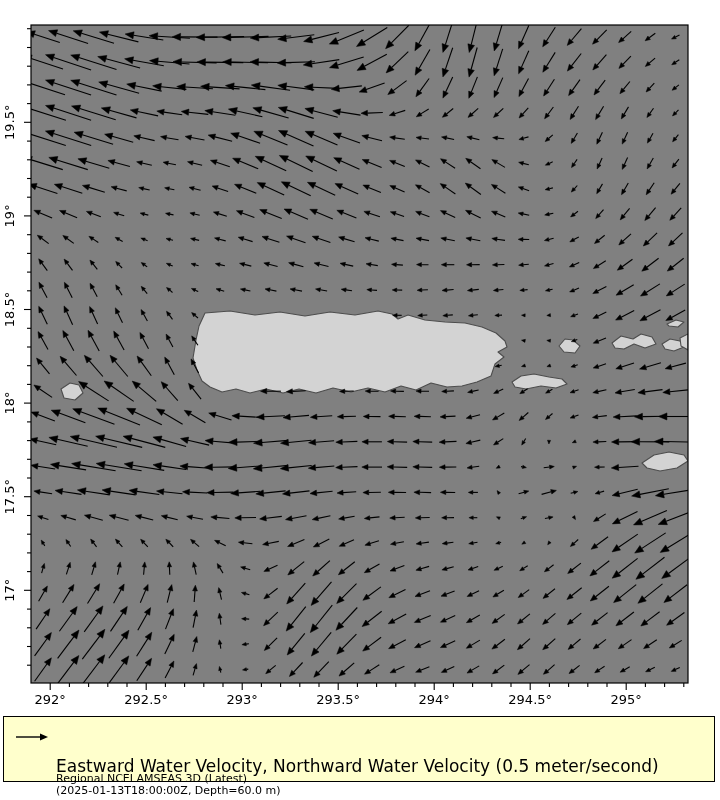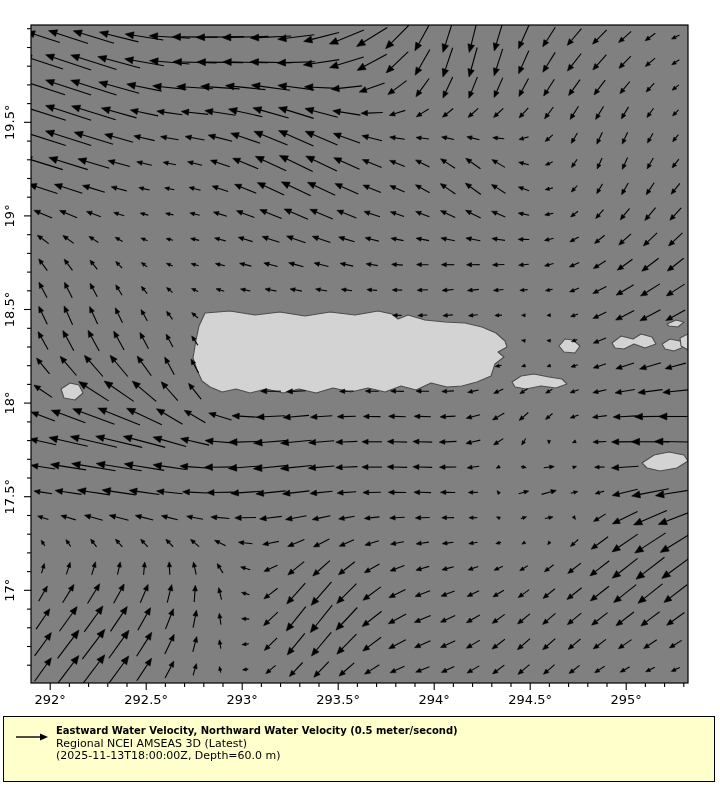--- a/index.html
+++ b/index.html
@@ -4,21 +4,21 @@
 <style>
   html,body{margin:0;padding:0;background:#ffffff;}
   body{width:720px;height:800px;position:relative;font-family:"DejaVu Sans",sans-serif;overflow:hidden;}
   #figure{position:absolute;left:0;top:0;width:720px;height:800px;background:#ffffff;}
   #map-svg{position:absolute;left:0;top:0;}
   #map-svg text{font-family:"DejaVu Sans",sans-serif;fill:#000000;}
   .legend{position:absolute;left:3px;top:716px;width:712px;height:66px;box-sizing:border-box;
           background:#ffffcc;border:1px solid #000000;display:flex;align-items:flex-start;}
   .legend-arrow{margin:14px 6px 0 10px;flex:0 0 auto;}
   .legend-text{padding-top:8px;font-size:11px;line-height:12.6px;color:#000000;}
-  .legend-title{font-weight:bold;font-size:10px;}
+  .legend-title{font-weight:normal;font-size:17px;margin-top:35px;}
 </style>
 </head>
 <body>
 
 <div id="figure">
   <svg id="map-svg" width="720" height="710">
       <rect x="31" y="25" width="657" height="658" fill="#808080"></rect>
       <defs>
         <clipPath id="plotclip">
           <rect x="31" y="25" width="657" height="658"></rect>
@@ -1386,16 +1386,16 @@
     </svg>
 
   <div class="legend">
     <svg class="legend-arrow" width="36" height="12">
       <line x1="2" y1="6" x2="26" y2="6" stroke="#000" stroke-width="1.4"></line>
       <polygon points="26,2.5 34,6 26,9.5" fill="#000"></polygon>
     </svg>
     <div class="legend-text">
       <div class="legend-title">Eastward Water Velocity, Northward Water Velocity (0.5 meter/second)</div>
       <div>Regional NCEI AMSEAS 3D (Latest)</div>
-      <div>(2025-11-13T18:00:00Z, Depth=60.0 m)</div>
+      <div>(2025-01-13T18:00:00Z, Depth=60.0 m)</div>
     </div>
   </div>
 </div>
 
 </body></html>

